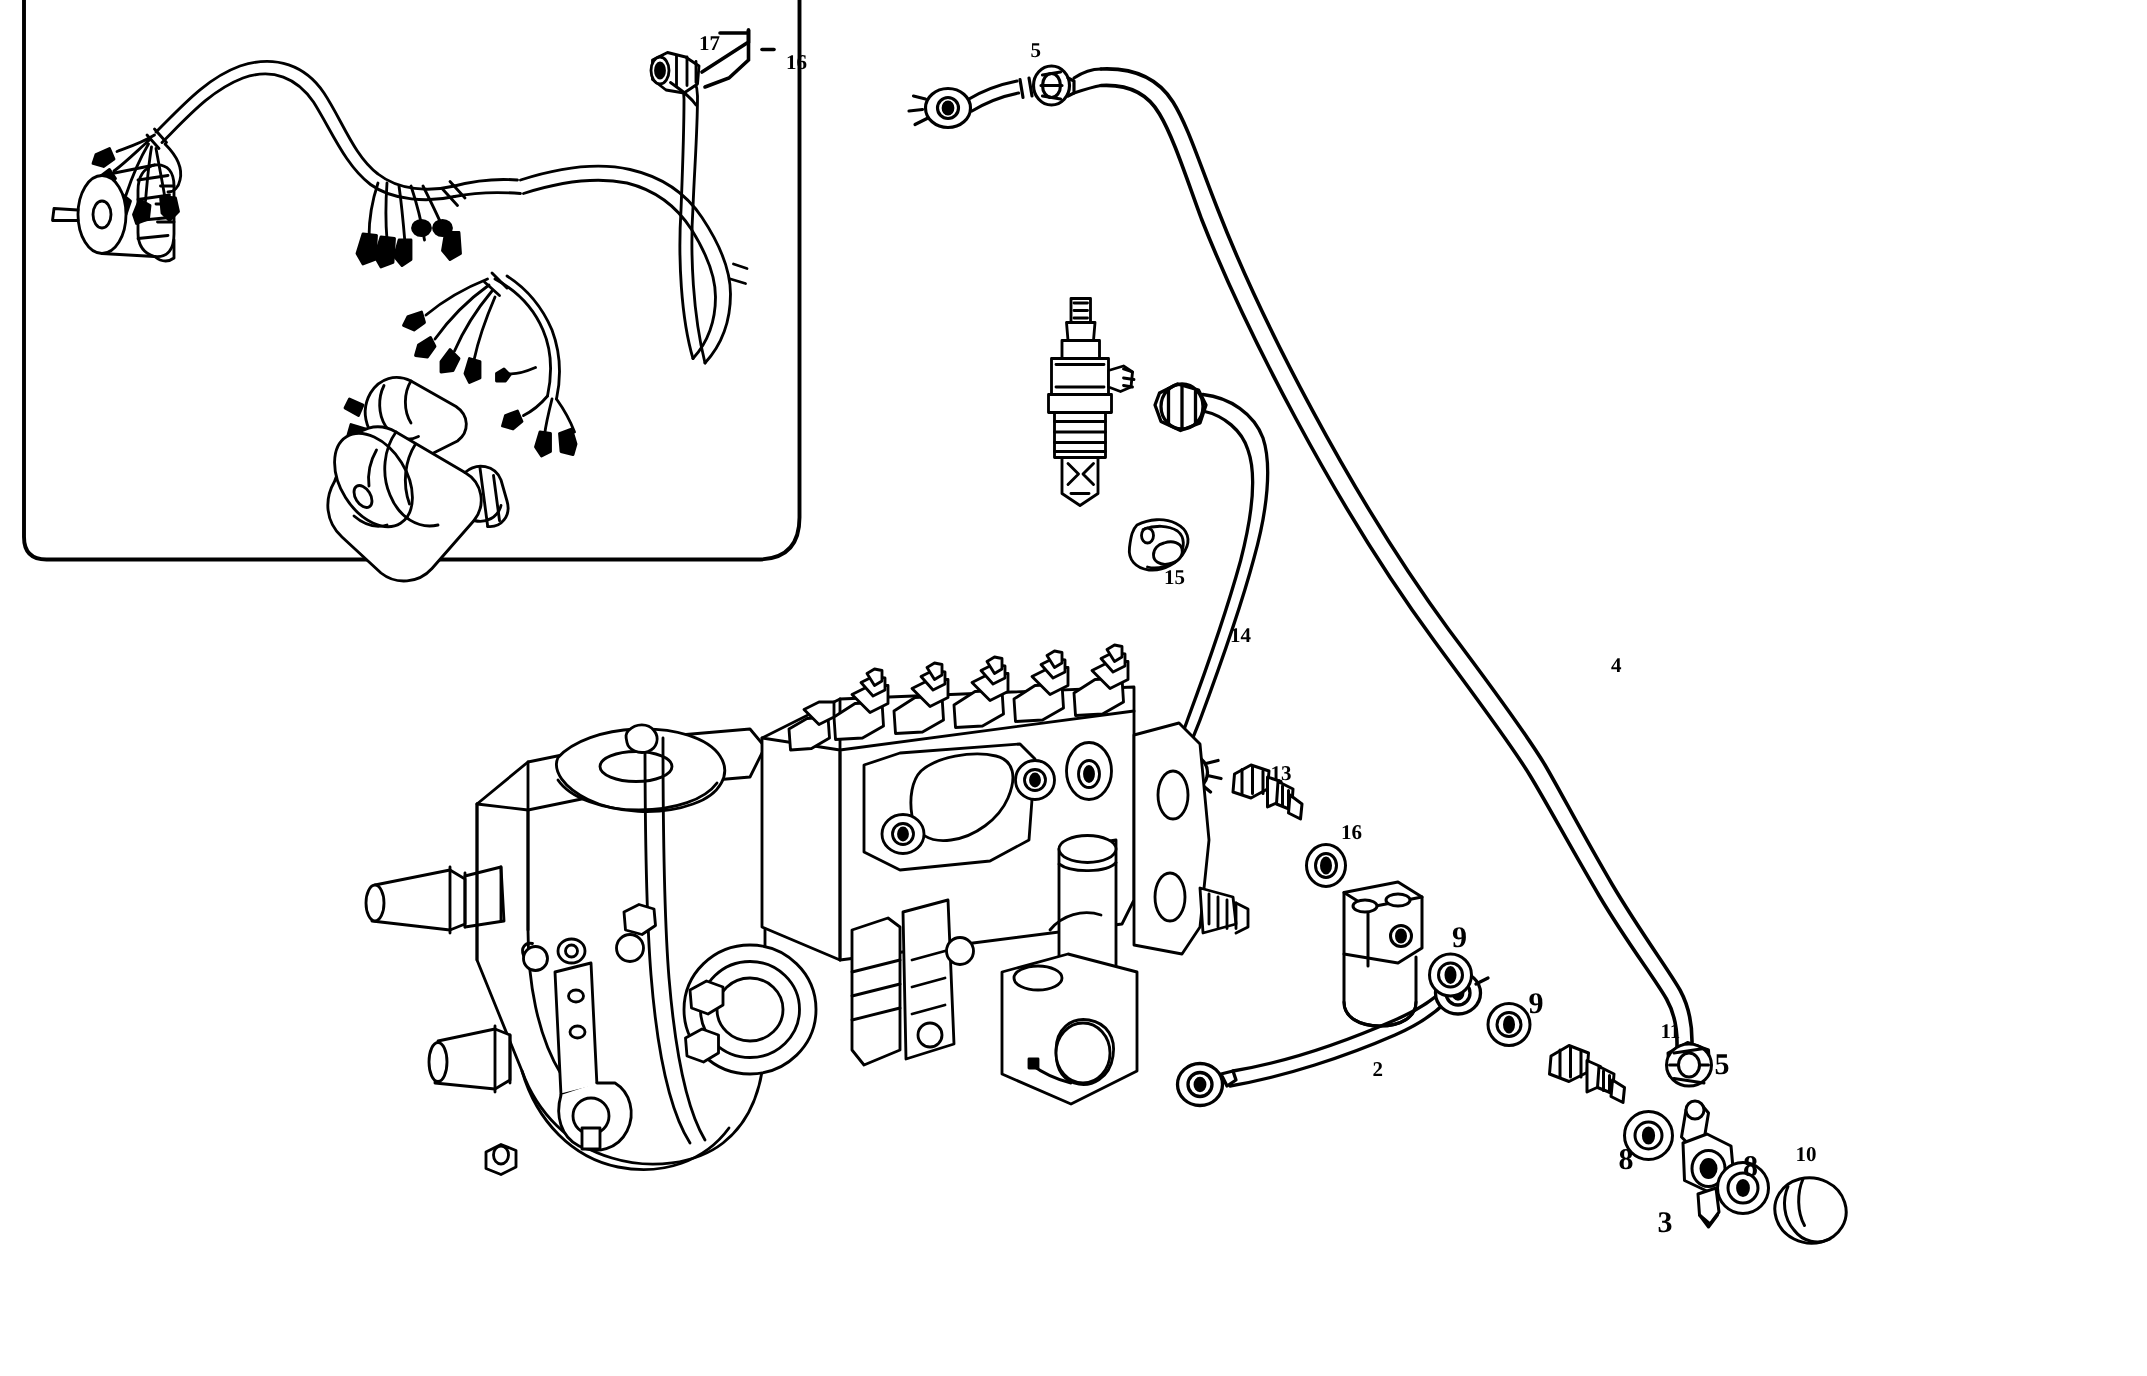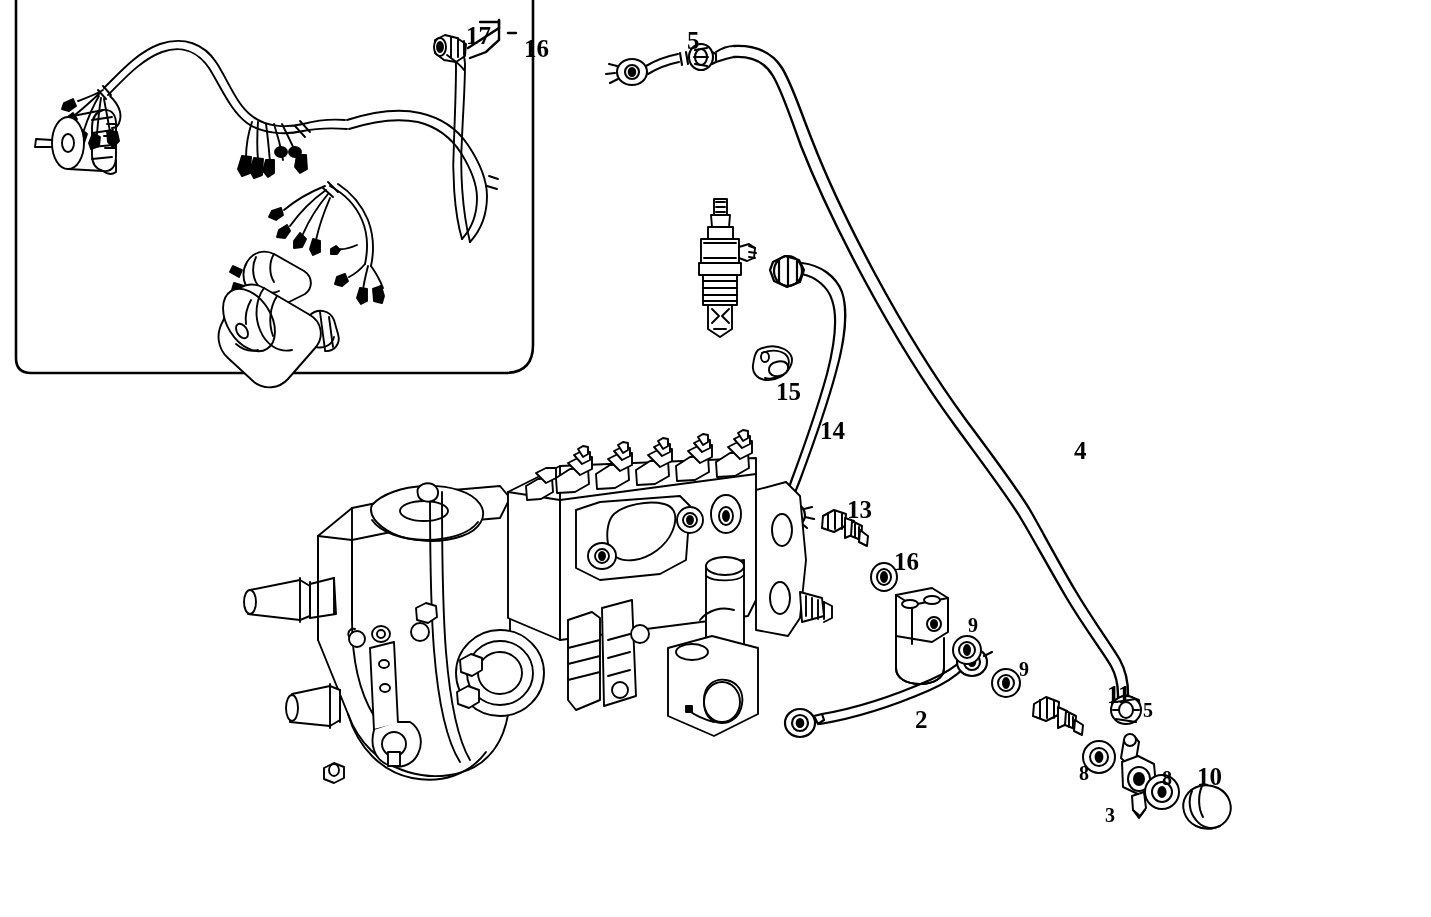--- a/index.html
+++ b/index.html
@@ -2,21 +2,21 @@
 <html><head>
 <meta charset="utf-8">
 <title>Injection Pump Parts Diagram</title>
 <style>
   html,body{margin:0;padding:0;background:#ffffff;}
   body{width:1431px;height:917px;overflow:hidden;
        font-family:"Liberation Serif", serif;}
   #stage{position:relative;width:1431px;height:917px;background:#fff;}
   svg.layer{position:absolute;left:0;top:0;width:1431px;height:917px;}
   .lbl{position:absolute;font-family:"Liberation Serif", serif;
-       font-weight:bold;font-size:25px;color:#000;line-height:1;
+       font-weight:bold;font-size:14px;color:#000;line-height:1;
        white-space:nowrap;user-select:none;}
   .lbl.sm{font-size:20px;}
 </style>
 </head>
 <body>
 
 <div id="stage">
 
 <svg class="layer" viewBox="0 0 1431 917">
   <g fill="none" stroke="#000" stroke-width="2.2" stroke-linecap="round" stroke-linejoin="round">
@@ -453,21 +453,21 @@
     <path d="M508,33 L516,33"></path>
   </g>
 </svg>
 
 <div class="lbl" style="left:524px;top:36px;">16</div>
 <div class="lbl" style="left:466px;top:23px;">17</div>
 <div class="lbl" style="left:687px;top:28px;">5</div>
 <div class="lbl" style="left:776px;top:379px;">15</div>
 <div class="lbl" style="left:820px;top:418px;font-family:Liberation Serif, serif;">14</div>
 <div class="lbl" style="left:1074px;top:438px;">4</div>
-<div class="lbl" style="left:847px;top:497px;">13</div>
+<div class="lbl" style="left:847px;top:510px;">13</div>
 <div class="lbl" style="left:894px;top:549px;">16</div>
 <div class="lbl sm" style="left:968px;top:615px;">9</div>
 <div class="lbl sm" style="left:1019px;top:659px;">9</div>
 <div class="lbl" style="left:1107px;top:682px;">11</div>
 <div class="lbl" style="left:915px;top:707px;">2</div>
 <div class="lbl sm" style="left:1143px;top:700px;">5</div>
 <div class="lbl sm" style="left:1079px;top:763px;">8</div>
 <div class="lbl sm" style="left:1162px;top:768px;">8</div>
 <div class="lbl sm" style="left:1105px;top:805px;">3</div>
 <div class="lbl" style="left:1197px;top:764px;">10</div>

